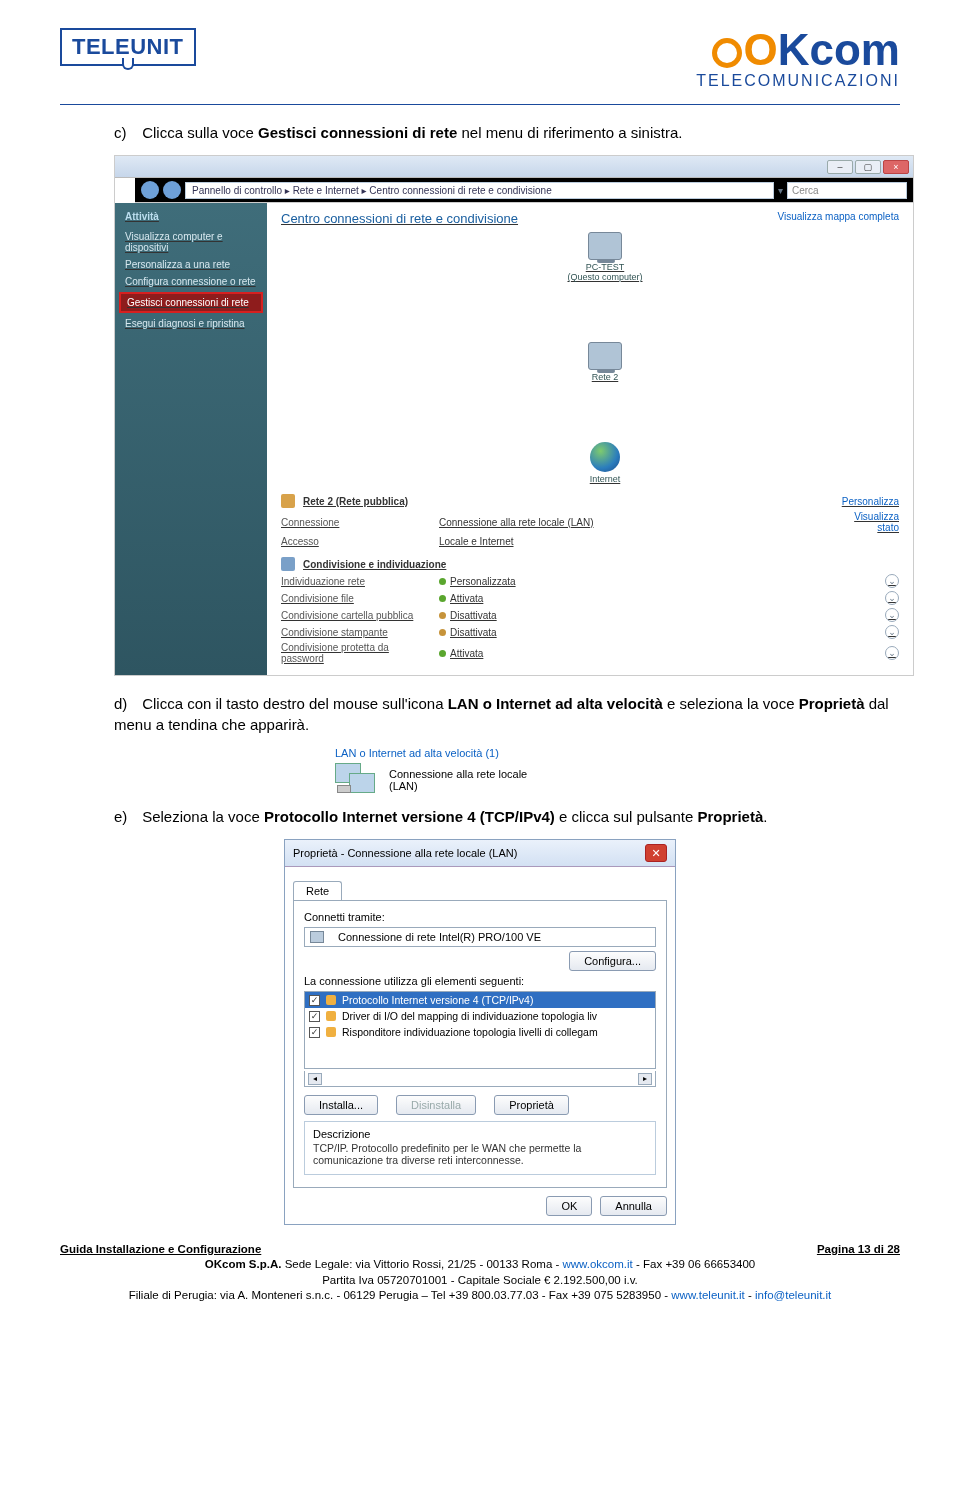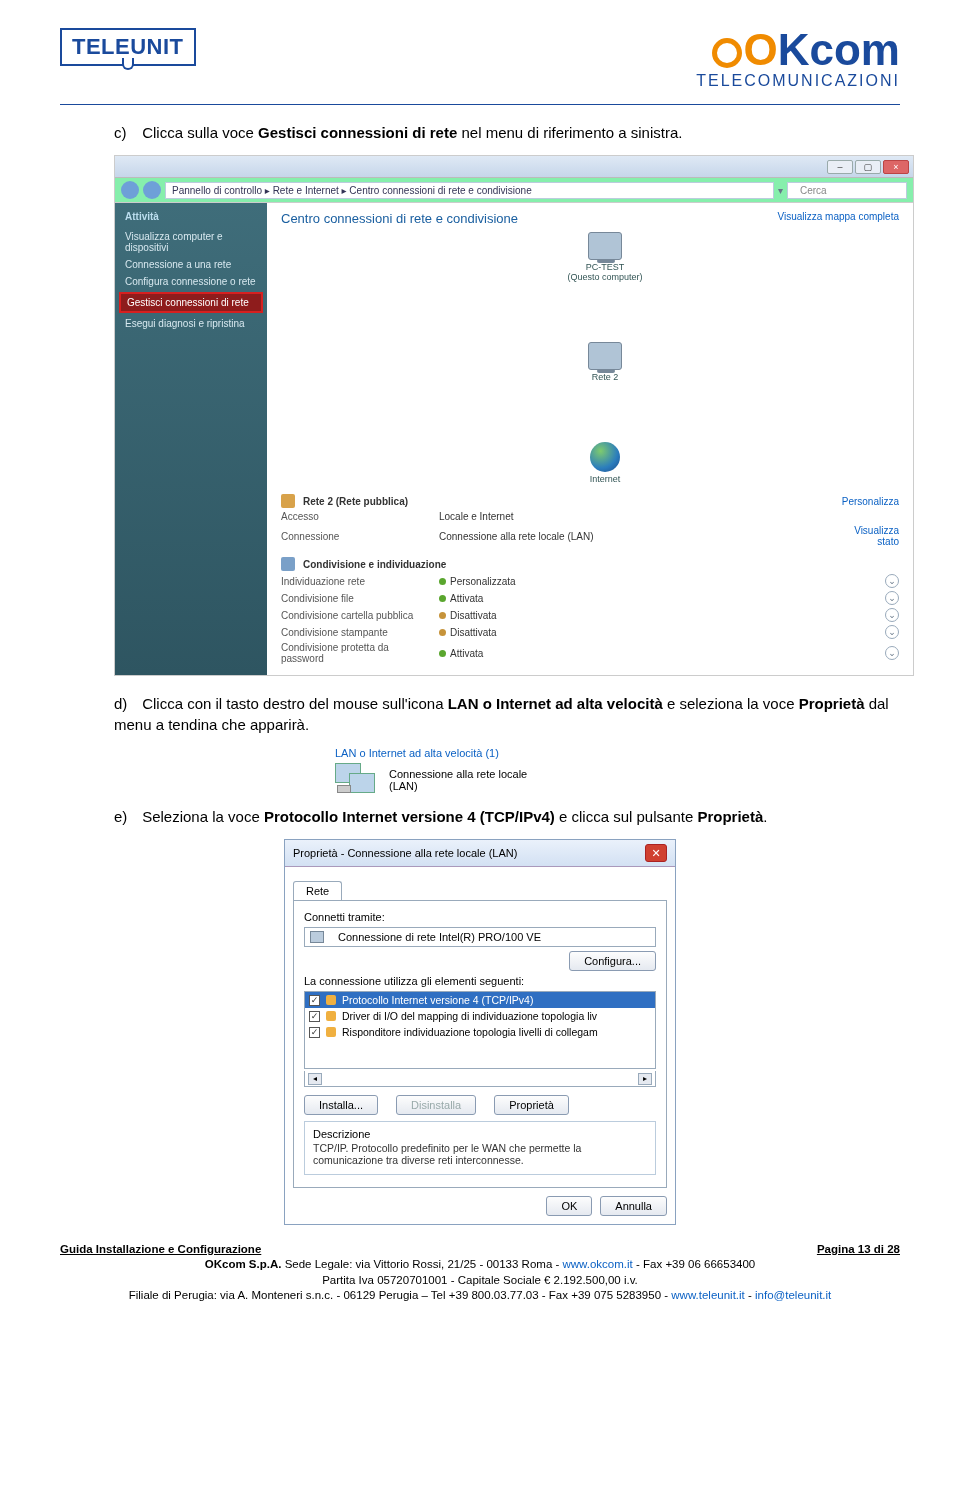--- a/index.html
+++ b/index.html
@@ -46,25 +46,25 @@
   
   .instr { margin: 10px 0 12px 54px; font-size: 15px; line-height: 1.35; }
   .instr .marker { display: inline-block; width: 24px; }
   .instr b { font-weight: bold; }
 
   
   .shot1 { margin: 0 0 18px 54px; width: 800px; border: 1px solid #ccc; font-size: 10px; color: #333; }
   .shot1 .titlebar { height: 22px; background: linear-gradient(#dfe9f5,#c6d6ea); border-bottom: 1px solid #bbb; display:flex; justify-content:flex-end; align-items:center; padding:0 4px; gap:2px;}
   .wbtn { width:26px; height:14px; background:#e9eef6; border:1px solid #9aa; border-radius:2px; font-size:9px; text-align:center; line-height:12px;}
   .wbtn.close{background:#d66;border-color:#b44;color:#fff;}
-  .shot1 .addr { display:flex; align-items:center; gap:4px; padding: 3px 6px; background: #86efac; border-bottom:1px solid #ccc; }
+  .shot1 .addr { display:flex; align-items:center; gap:4px; padding: 3px 6px; background: #000000; border-bottom:1px solid #ccc;margin-left:20px; }
   .navbtn{width:18px;height:18px;border-radius:50%;background:#6ea0d8;display:inline-block;}
   .crumb{background:#fff;border:1px solid #bcd;padding:2px 6px;flex:1;color:#335;}
-  .srch{width:120px;background:#fff;border:1px solid #bcd;padding:2px 12px;color:#888;}
-  .shot1 .body { display:flex; min-height: 290px; }
+  .srch{width:120px;background:#fff;border:1px solid #bcd;padding:2px 4px;color:#888;}
+  .shot1 .body { display:flex; min-height: 290px; text-decoration: underline; }
   .side { width: 152px; background: linear-gradient(#3f6d7a,#2e5561); color: #d7e8ef; padding: 8px 10px 10px 10px; font-size: 10px; }
   .side .hdritem{color:#bde;margin-bottom:6px;font-size:10px;font-weight:bold;}
   .side .it{padding:3px 0;cursor:default;}
   .side .hi{background:#8e1c1c;border:2px solid #d62020;margin:2px -6px;padding:3px 6px;color:#fff;}
   .main { flex: 1; background:#fff; padding: 8px 14px 8px 14px; }
   .main .mtitle{color:#1a5fa0;font-size:13px;margin-bottom:4px;}
   .main .maplink{float:right;color:#0b61c4;font-size:10px;}
   .netrow{display:flex;gap:60px;align-items:center;margin:6px 0 10px 30px;flex-direction:column;}
   .netnode{text-align:center;font-size:9px;color:#355;}
   .pcicon{width:34px;height:28px;background:#b0c4d6;border:1px solid #789;border-radius:3px;margin:0 auto 2px;position:relative;}
@@ -152,21 +152,21 @@
       <span class="navbtn"></span>
       <span class="navbtn"></span>
       <span class="crumb">Pannello di controllo  ▸  Rete e Internet  ▸  Centro connessioni di rete e condivisione</span>
       <span style="color:#678">▾</span>
       <span class="srch">Cerca</span>
     </div>
     <div class="body">
       <div class="side">
         <div class="hdritem">Attività</div>
         <div class="it">Visualizza computer e dispositivi</div>
-        <div class="it">Connessione a una rete</div>
+        <div class="it">Personalizza a una rete</div>
         <div class="it">Configura connessione o rete</div>
         <div class="it hi">Gestisci connessioni di rete</div>
         <div class="it">Esegui diagnosi e ripristina</div>
       </div>
       <div class="main">
         <span class="maplink link">Visualizza mappa completa</span>
         <div class="mtitle">Centro connessioni di rete e condivisione</div>
         <div class="netrow">
           <div class="netnode">
             <div class="pcicon"></div>
@@ -181,28 +181,28 @@
             <div class="globe"></div>
             <div>Internet</div>
           </div>
         </div>
         <div class="secrow">
           <span style="width:14px;height:14px;background:#d8a24a;border-radius:2px;"></span>
           <b style="flex:1">Rete 2 (Rete pubblica)</b>
           <span class="link">Personalizza</span>
         </div>
         <div class="secrow">
-            <span class="lab">Accesso</span>
-            <span class="val">Locale e Internet</span>
-          </div>
-        <div class="secrow">
           <span class="lab">Connessione</span>
           <span class="val">Connessione alla rete locale (LAN)</span>
           <span class="link" style="width:60px;text-align:right">Visualizza stato</span>
         </div>
+        <div class="secrow">
+            <span class="lab">Accesso</span>
+            <span class="val">Locale e Internet</span>
+          </div>
         <div class="secrow" style="margin-top:10px">
           <span style="width:14px;height:14px;background:#7aa0c8;border-radius:2px;"></span>
           <b>Condivisione e individuazione</b>
         </div>
         <div class="secrow">
             <span class="lab">Individuazione rete</span>
             <span class="val"><span class="dot"></span><span>Personalizzata</span></span>
             <span class="circ">⌄</span>
           </div>
         <div class="secrow">

